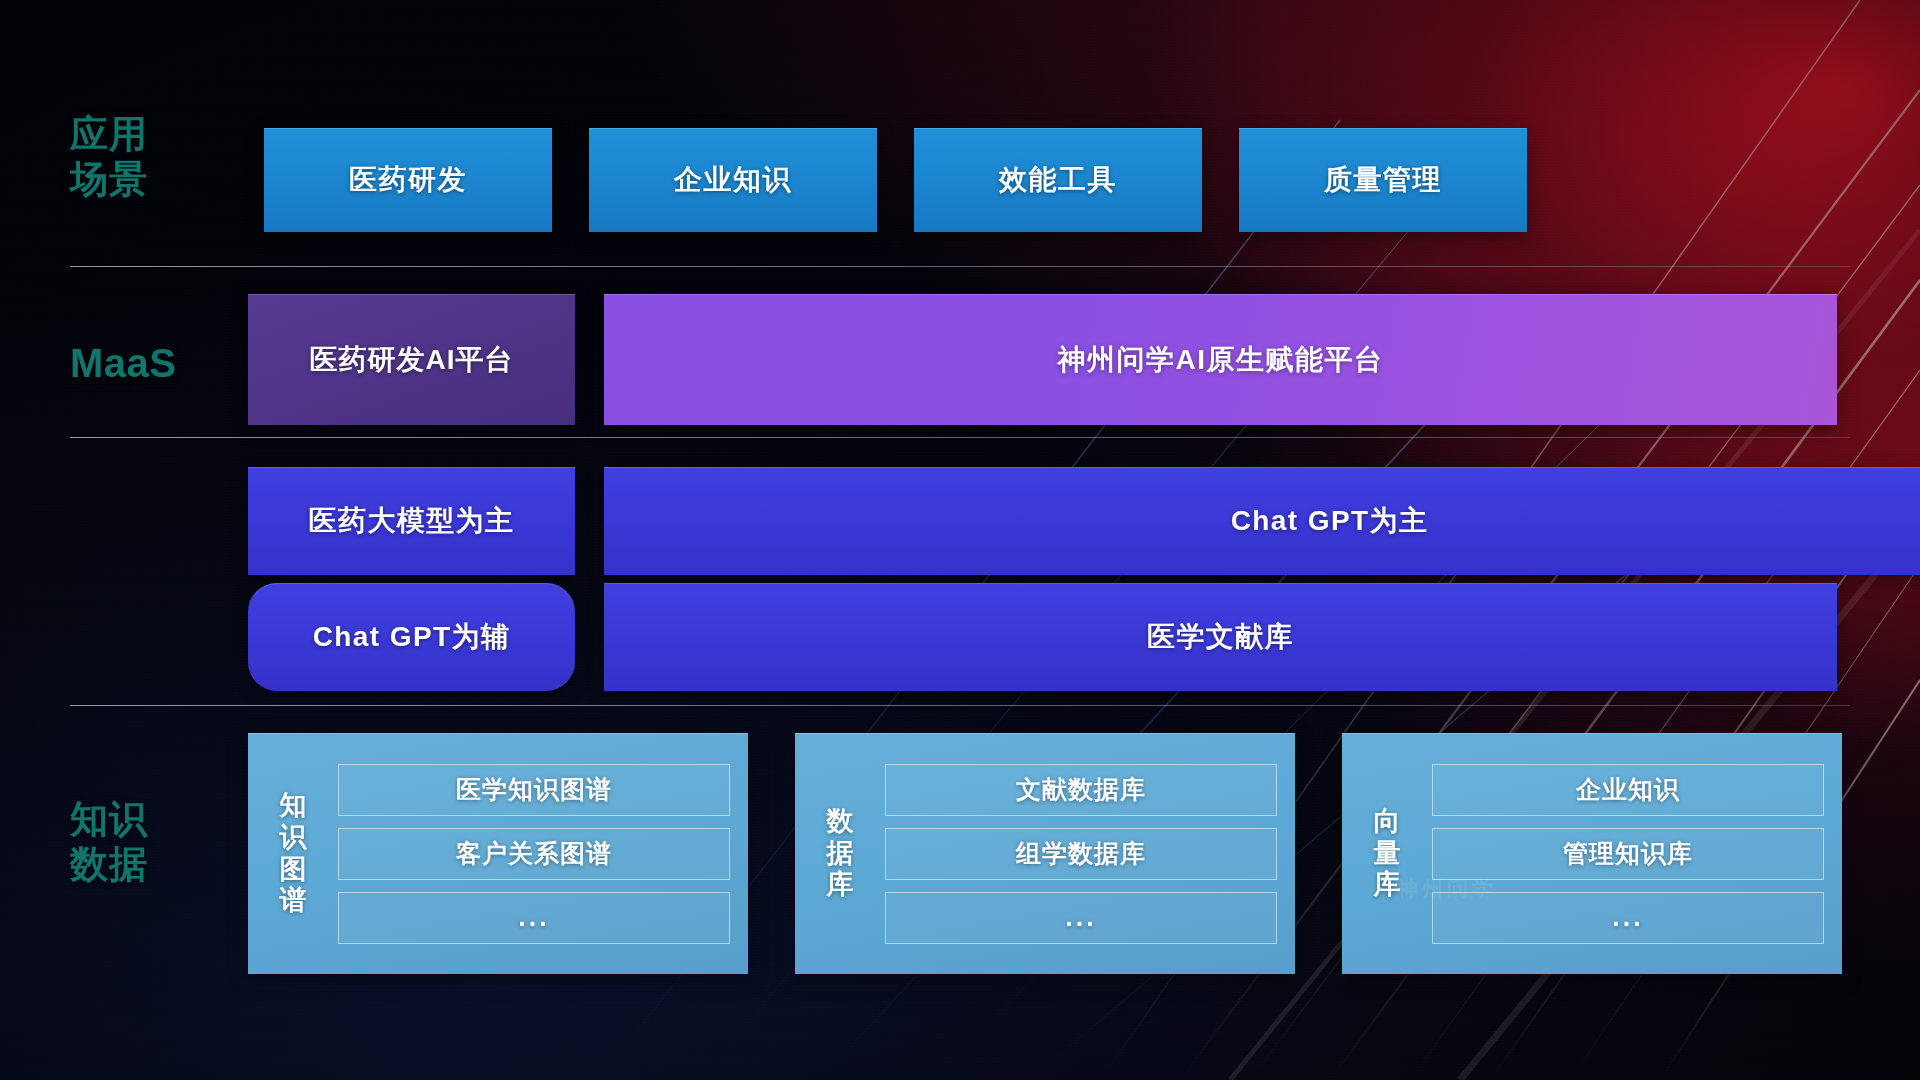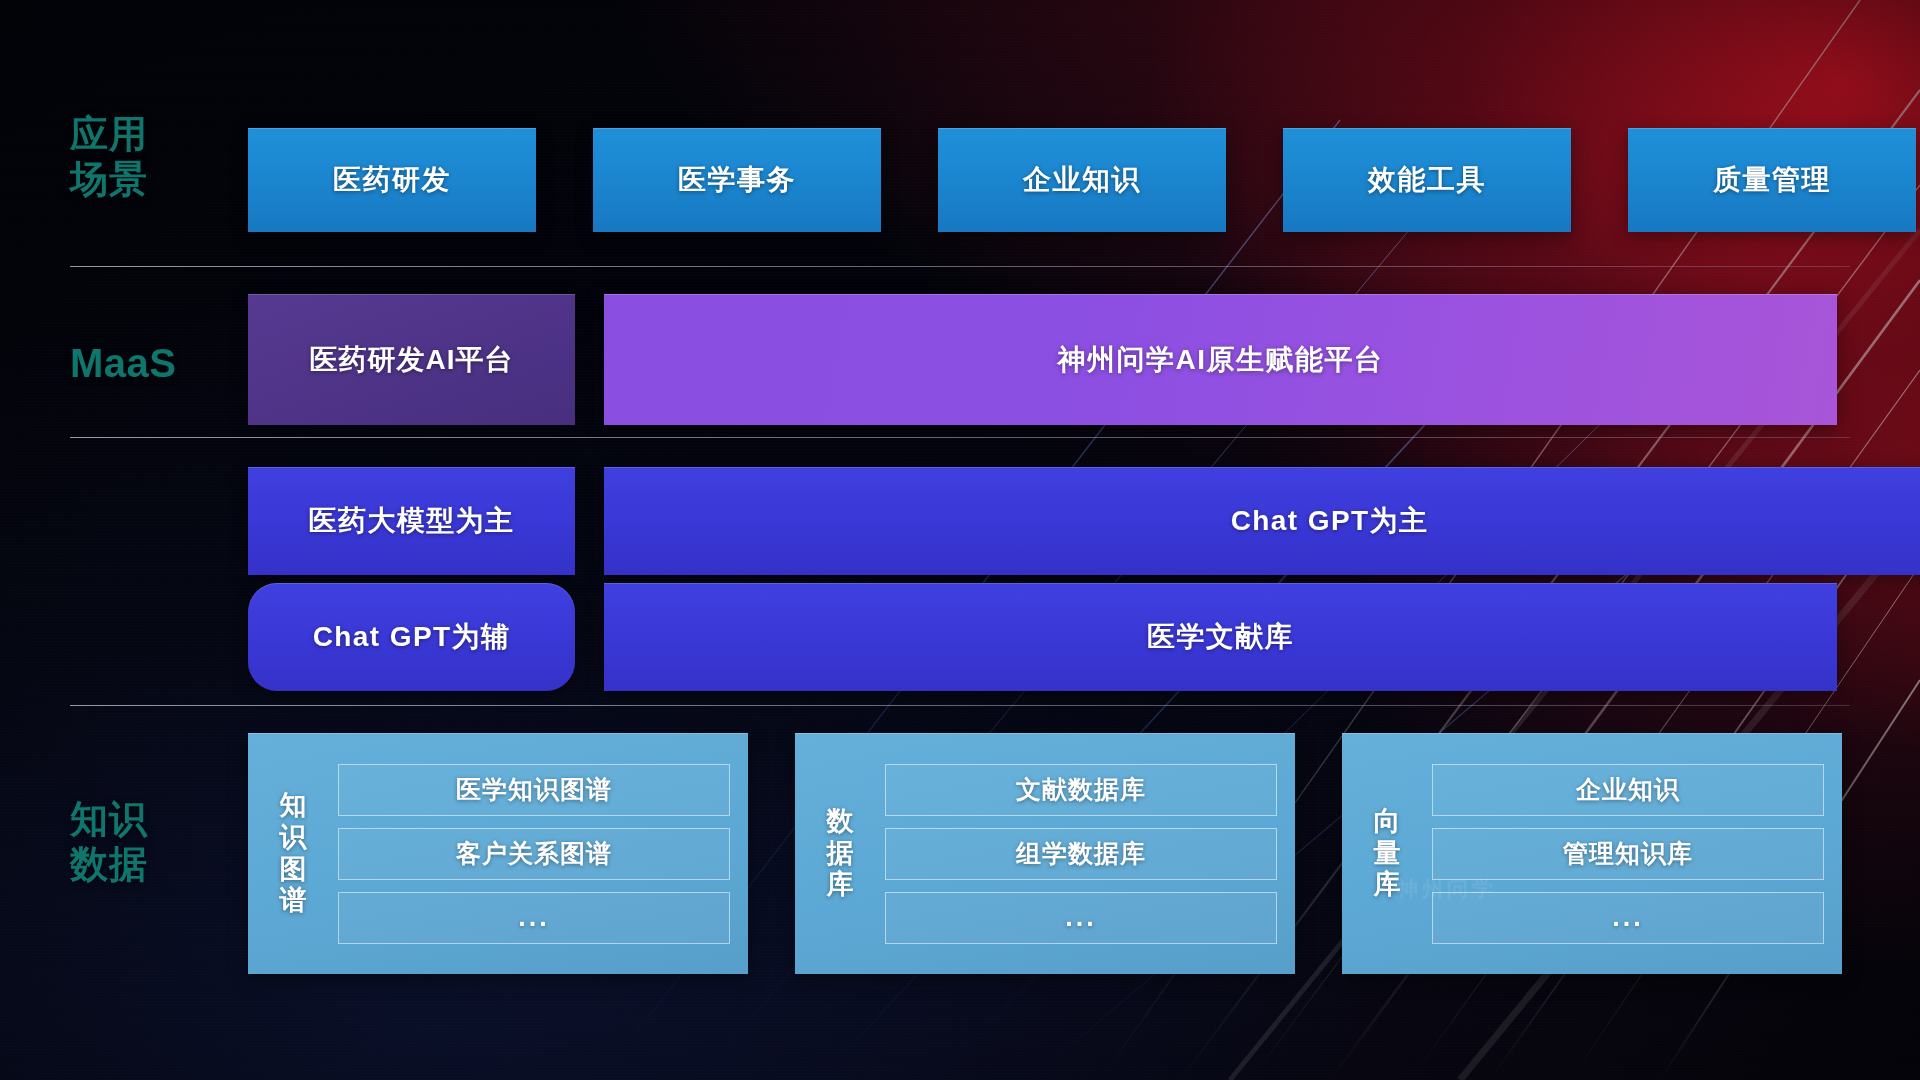--- a/index.html
+++ b/index.html
@@ -39,21 +39,21 @@
     color:#0f766e; font-weight:bold; font-size:38px; line-height:1.18;
     text-align:left; letter-spacing:1px;
     text-shadow:0 2px 7px rgba(0,0,0,.7);
   }
   .rowlabel.latin { font-size:40px; letter-spacing:.5px; }
   .divider {
     position:absolute; left:70px; width:1780px; height:1px;
     background:linear-gradient(90deg, rgba(196,190,215,.78) 0%, rgba(170,165,195,.55) 55%, rgba(150,145,180,.30) 100%);
   }
   
-  .apps { position:absolute; left:248px; top:128px; display:flex; gap:57px;font-family:Liberation Mono, monospace; }
+  .apps { position:absolute; left:264px; top:128px; display:flex; gap:37px;font-family:Liberation Mono, monospace; }
   .app-tile {
     width:288px; height:104px;
     display:flex; align-items:center; justify-content:center;
     color:#ffffff; font-size:28px; font-weight:bold; letter-spacing:1.5px;
     background:linear-gradient(180deg,#2090d8 0%,#1b86cf 48%,#1878c2 100%);
     box-shadow:inset 0 1px 0 rgba(255,255,255,.18), 0 5px 16px rgba(0,0,0,.38);
     text-shadow:0 1px 4px rgba(0,0,0,.45);
   }
   
   .maas-small {
@@ -160,21 +160,20 @@
 </div>
 
 <div id="sheet">
 
   <div class="rowlabel" style="top:112px;">
     <div>应用</div>
     <div>场景</div>
   </div>
   <div class="apps">
     <div class="app-tile">医药研发</div>
-    <div class="app-tile">医学事务</div>
     <div class="app-tile">企业知识</div>
     <div class="app-tile">效能工具</div>
     <div class="app-tile">质量管理</div>
   </div>
 
   <div class="divider" style="top:266px;"></div>
 
   <div class="rowlabel latin" style="top:340px;">MaaS</div>
   <div class="maas-small">医药研发AI平台</div>
   <div class="maas-big">神州问学AI原生赋能平台</div>

